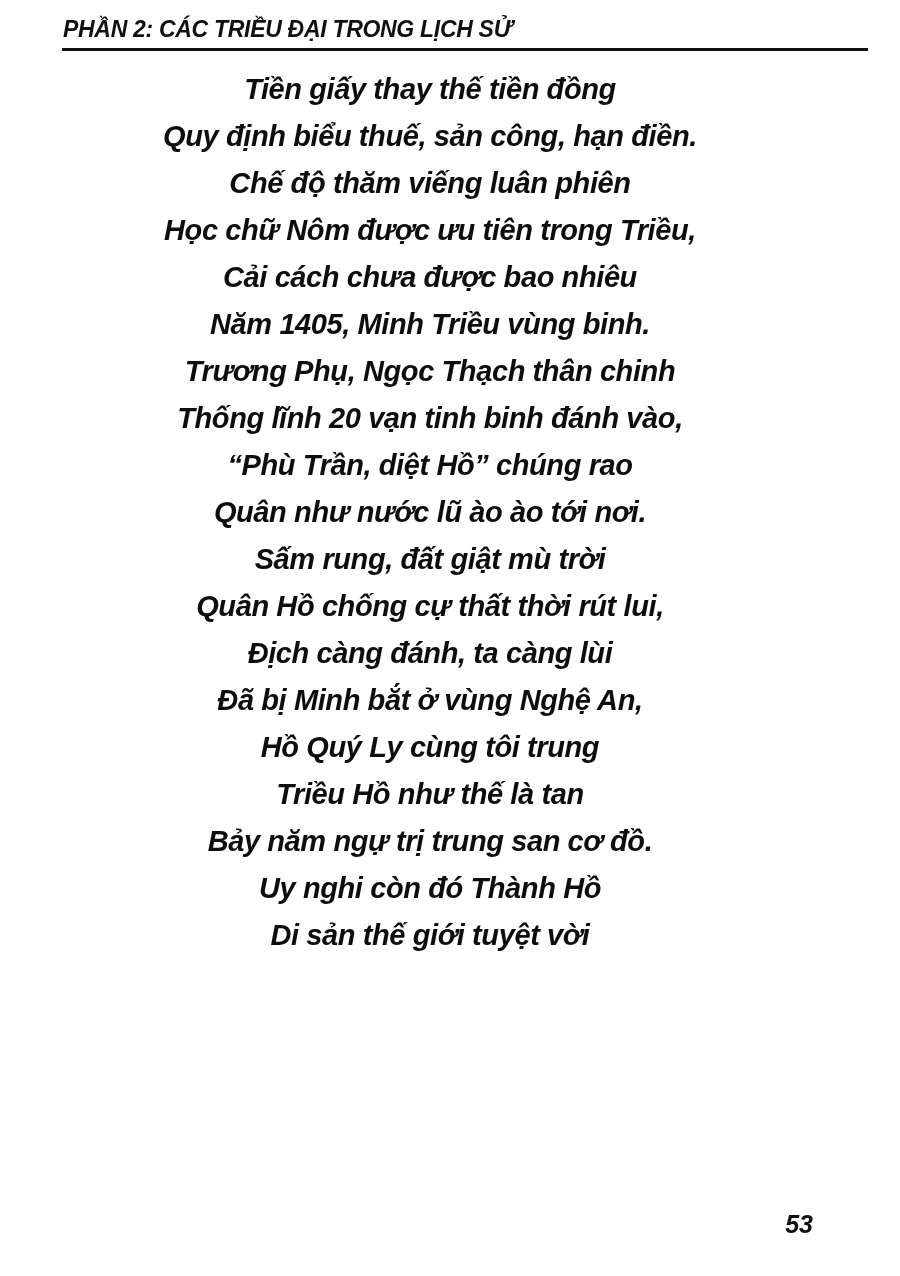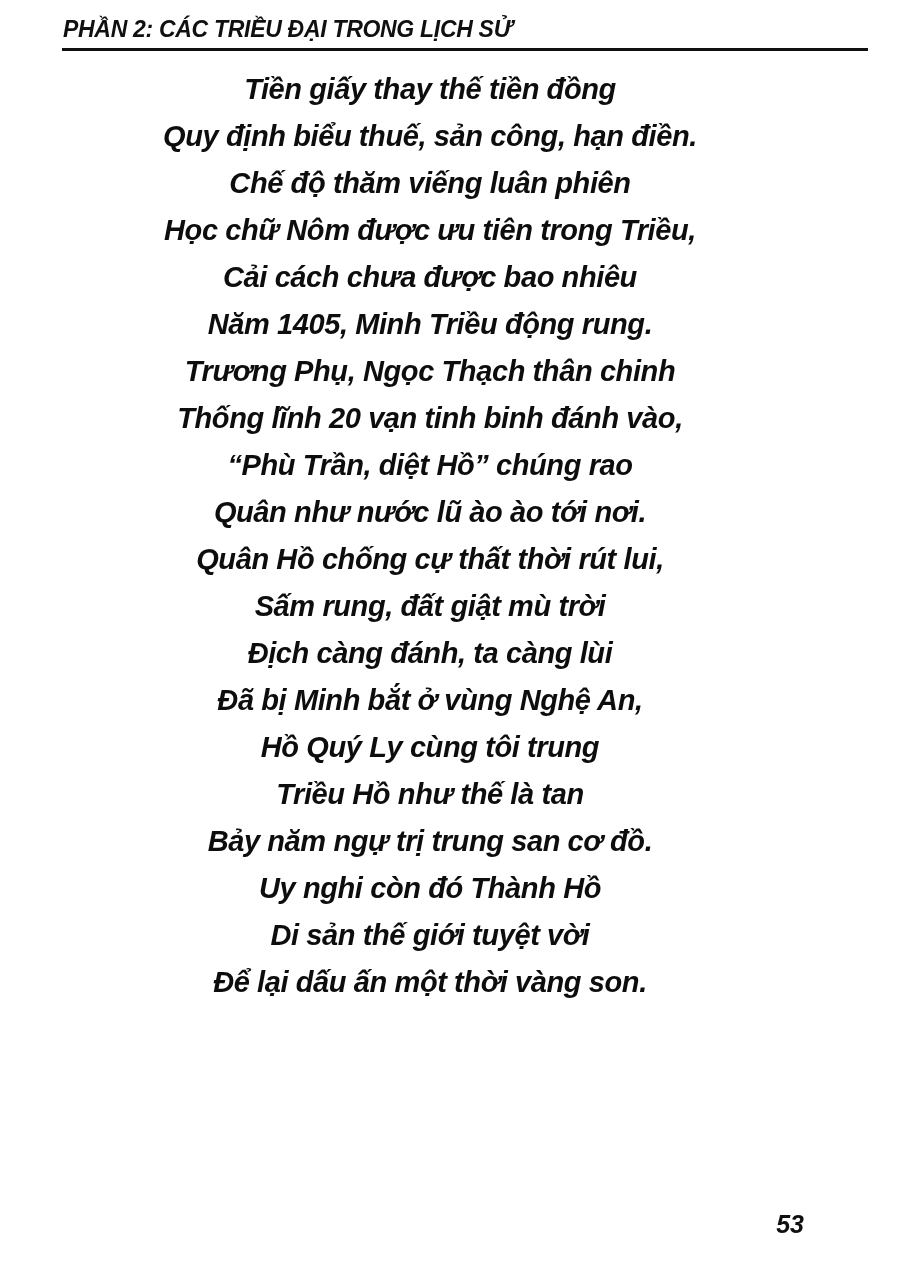--- a/index.html
+++ b/index.html
@@ -48,50 +48,49 @@
     line-height: 47px;
     font-size: 29px;
     font-weight: bold;
     font-style: italic;
     letter-spacing: -0.4px;
     color: #0d0d0d;
     white-space: nowrap;
   }
   .page-number {
     position: absolute;
-    right: 96px;
+    right: 87px;
     top: 1210px;
     font-size: 25px;
     font-weight: bold;
     font-style: italic;
     color: #101010;
   }
 </style>
 </head>
 <body>
 
 <div class="section-header">PHẦN 2: CÁC TRIỀU ĐẠI TRONG LỊCH SỬ</div>
 <div class="header-rule"></div>
 
 <div class="poem">
   <p class="poem-line">Tiền giấy thay thế tiền đồng</p>
   <p class="poem-line">Quy định biểu thuế, sản công, hạn điền.</p>
   <p class="poem-line">Chế độ thăm viếng luân phiên</p>
   <p class="poem-line">Học chữ Nôm được ưu tiên trong Triều,</p>
   <p class="poem-line">Cải cách chưa được bao nhiêu</p>
-  <p class="poem-line">Năm 1405, Minh Triều động rung.</p>
+  <p class="poem-line">Năm 1405, Minh Triều vùng binh.</p>
   <p class="poem-line">Trương Phụ, Ngọc Thạch thân chinh</p>
   <p class="poem-line">Thống lĩnh 20 vạn tinh binh đánh vào,</p>
   <p class="poem-line">“Phù Trần, diệt Hồ” chúng rao</p>
   <p class="poem-line">Quân như nước lũ ào ào tới nơi.</p>
+  <p class="poem-line">Sấm rung, đất giật mù trời</p>
   <p class="poem-line">Quân Hồ chống cự thất thời rút lui,</p>
-  <p class="poem-line">Sấm rung, đất giật mù trời</p>
   <p class="poem-line">Địch càng đánh, ta càng lùi</p>
   <p class="poem-line">Đã bị Minh bắt ở vùng Nghệ An,</p>
   <p class="poem-line">Hồ Quý Ly cùng tôi trung</p>
   <p class="poem-line">Triều Hồ như thế là tan</p>
   <p class="poem-line">Bảy năm ngự trị trung san cơ đồ.</p>
   <p class="poem-line">Uy nghi còn đó Thành Hồ</p>
   <p class="poem-line">Di sản thế giới tuyệt vời</p>
-  <p class="poem-line">Để lại dấu ấn một thời vàng son.</p>
 </div>
 
 <div class="page-number">53</div>
 
 </body></html>

